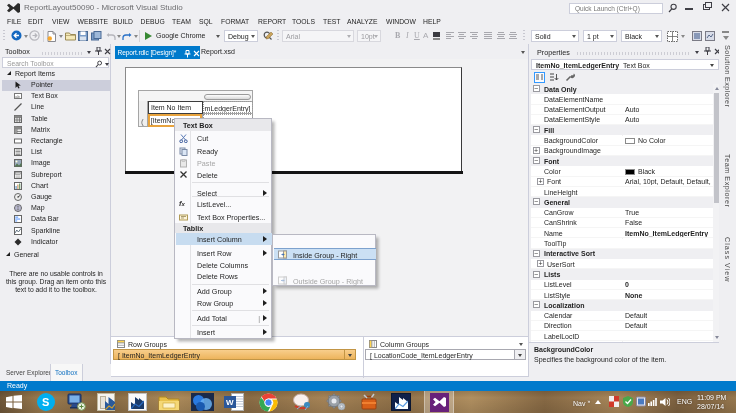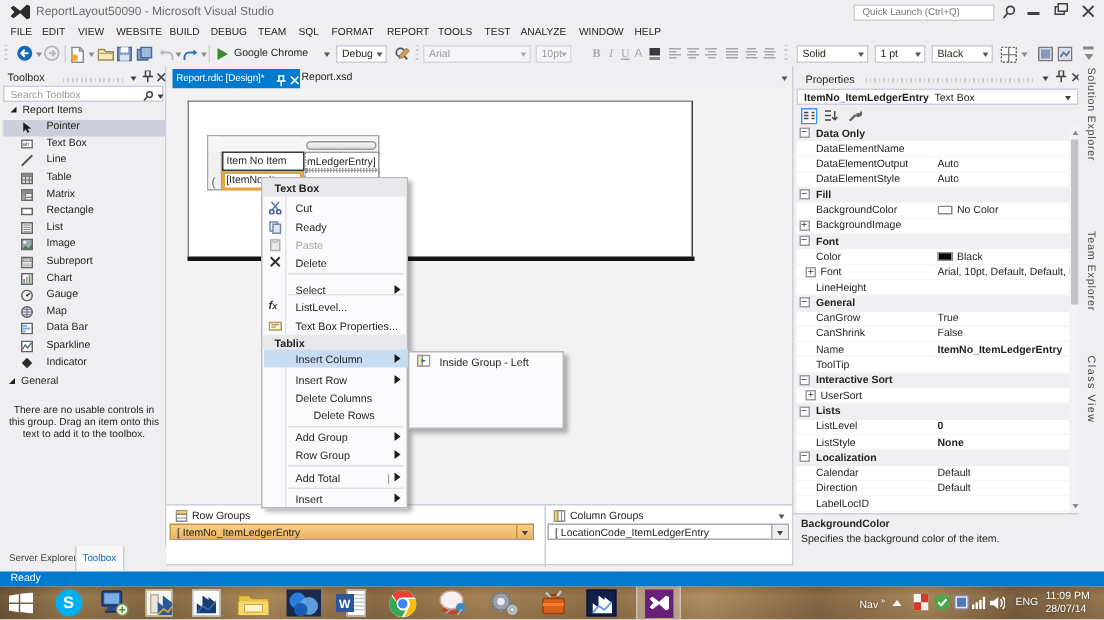--- a/index.html
+++ b/index.html
@@ -642,21 +642,21 @@
       <span class="mt">Insert Column</span>
       <span class="mar"></span>
     </div>
   <div class="mi" style="top:127.5px;">
       <span class="mt">Insert Row</span>
       <span class="mar"></span>
     </div>
   <div class="mi" style="top:139.5px;">
       <span class="mt">Delete Columns</span>
     </div>
-  <div class="mi" style="top:151px;margin-left:12px;">
+  <div class="mi" style="top:151px;">
       <span class="mt">Delete Rows</span>
     </div>
   <div class="msep" style="top:164.5px;"></div>
   <div class="mi" style="top:166px;">
       <span class="mt">Add Group</span>
       <span class="mar"></span>
     </div>
   <div class="mi" style="top:178px;">
       <span class="mt">Row Group</span>
       <span class="mar"></span>
@@ -668,27 +668,35 @@
       <span class="mar"></span>
     </div>
   <div class="msep" style="top:205.5px;"></div>
   <div class="mi" style="top:207px;text-align:center;">
       <span class="mt">Insert</span>
       <span class="mar"></span>
     </div>
 </div>
 
 <div class="abs" style="left:272px;top:233.5px;width:104px;height:52.5px;background:#FAFAFC;border:1px solid #B8B8C2;box-shadow:2.5px 2.5px 3px rgba(0,0,0,0.3);z-index:51;font-size:7.2px;color:#1E1E1E;" id="submenu">
-  <div class="smi" style="top:0px;">
+  <div class="smi" style="top:13px;background:#CBE0F4;border-top:1px solid #7DA2CE;border-bottom:1px solid #7DA2CE;">
       <svg class="smic" viewBox="0 0 9 9">
         <rect x="0.5" y="1" width="8" height="7" fill="#fff" stroke="#999"></rect>
-        <rect x="0.5" y="1" width="3" height="7" fill="#ffe9a8" stroke="#999"></rect>
-        <path d="M5.5 4.5 l-2.5 0 m0 0 l1 -1 m-1 1 l1 1" stroke="#3a6eb5" stroke-width="0.9" fill="none"></path>
-      </svg>
-      <span class="smt">Inside Group - Left</span>
+        <rect x="5.5" y="1" width="3" height="7" fill="#ffe9a8" stroke="#999"></rect>
+        <path d="M3.5 4.5 l2.5 0 m0 0 l-1 -1 m1 1 l-1 1" stroke="#3a6eb5" stroke-width="0.9" fill="none"></path>
+      </svg>
+      <span class="smt">Inside Group - Right</span>
+    </div>
+  <div class="smi" style="top:39.5px;color:#a6a6a6;">
+      <svg class="smic" viewBox="0 0 9 9" opacity="0.45">
+        <rect x="0.5" y="1" width="8" height="7" fill="#fff" stroke="#999"></rect>
+        <rect x="6" y="1" width="2.5" height="7" fill="#dbe6f5" stroke="#999"></rect>
+        <path d="M3 4.5 l3 0 m0 0 l-1 -1 m1 1 l-1 1" stroke="#3a6eb5" stroke-width="0.9" fill="none"></path>
+      </svg>
+      <span class="smt">Outside Group - Right</span>
     </div>
 </div>
 
 <div class="abs" style="left:0;top:381px;width:736px;height:10px;background:#007ACC;">
   <div class="abs tt" style="left:7px;top:1px;color:#fff;font-size:7px;">Ready</div>
 </div>
 
 <div class="abs" style="left:0;top:391px;width:736px;height:22px;background:linear-gradient(90deg,#6e5638 0%,#9c7c50 6%,#856842 14%,#ab8a5a 24%,#8a6c45 34%,#a58356 44%,#8f7048 54%,#b08f60 64%,#876944 74%,#a8875a 84%,#7d6140 92%,#96774e 100%);" id="taskbar">
   <div class="abs" style="left:0;top:0;width:736px;height:22px;background:linear-gradient(#00000022,#00000000 30%,#00000018 90%);"></div>
   <svg class="abs" style="left:6px;top:4px;" width="16" height="14" viewBox="0 0 16 14">

